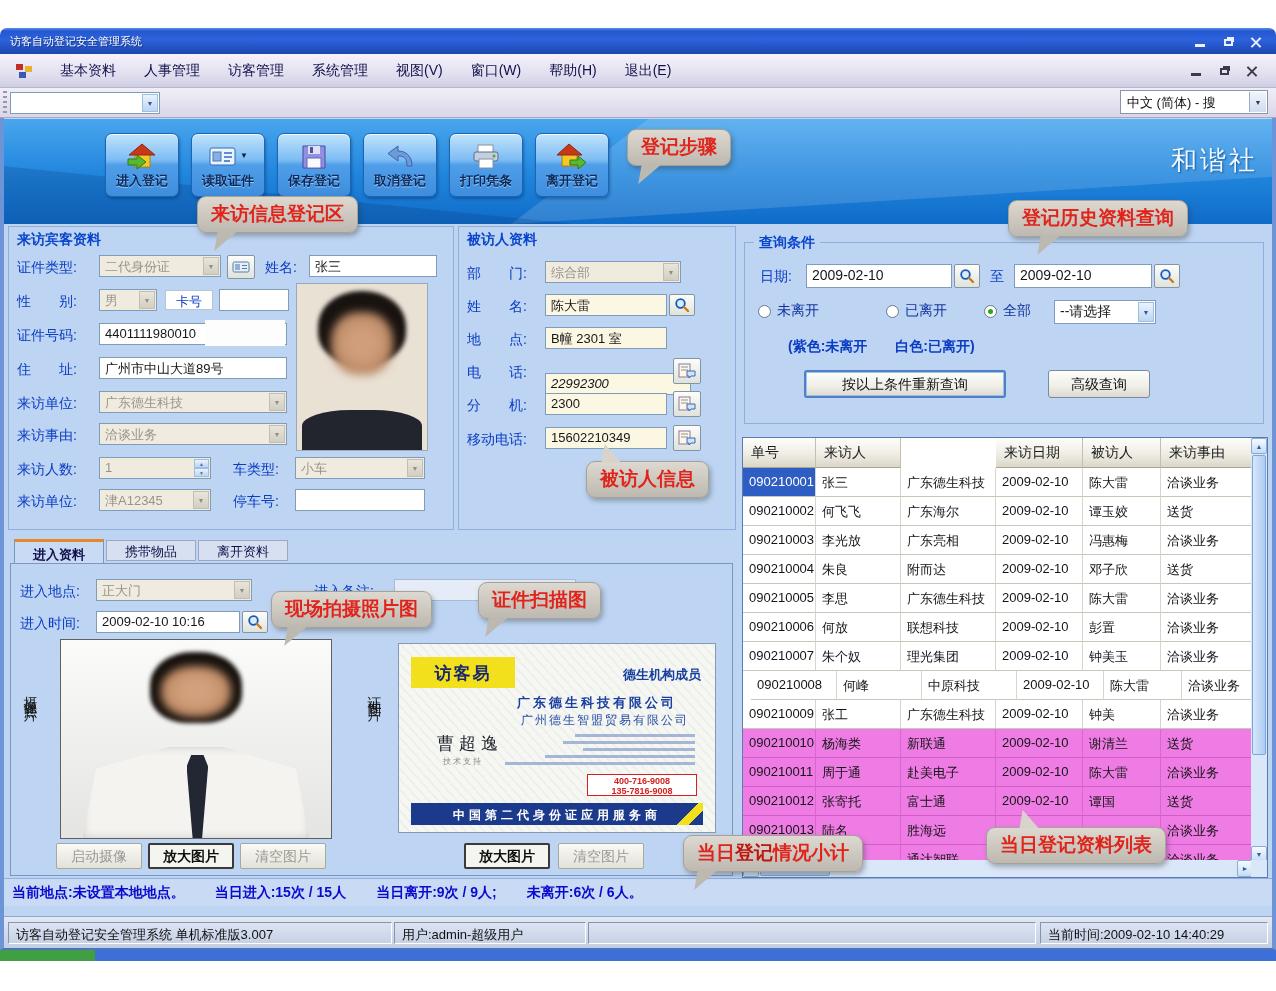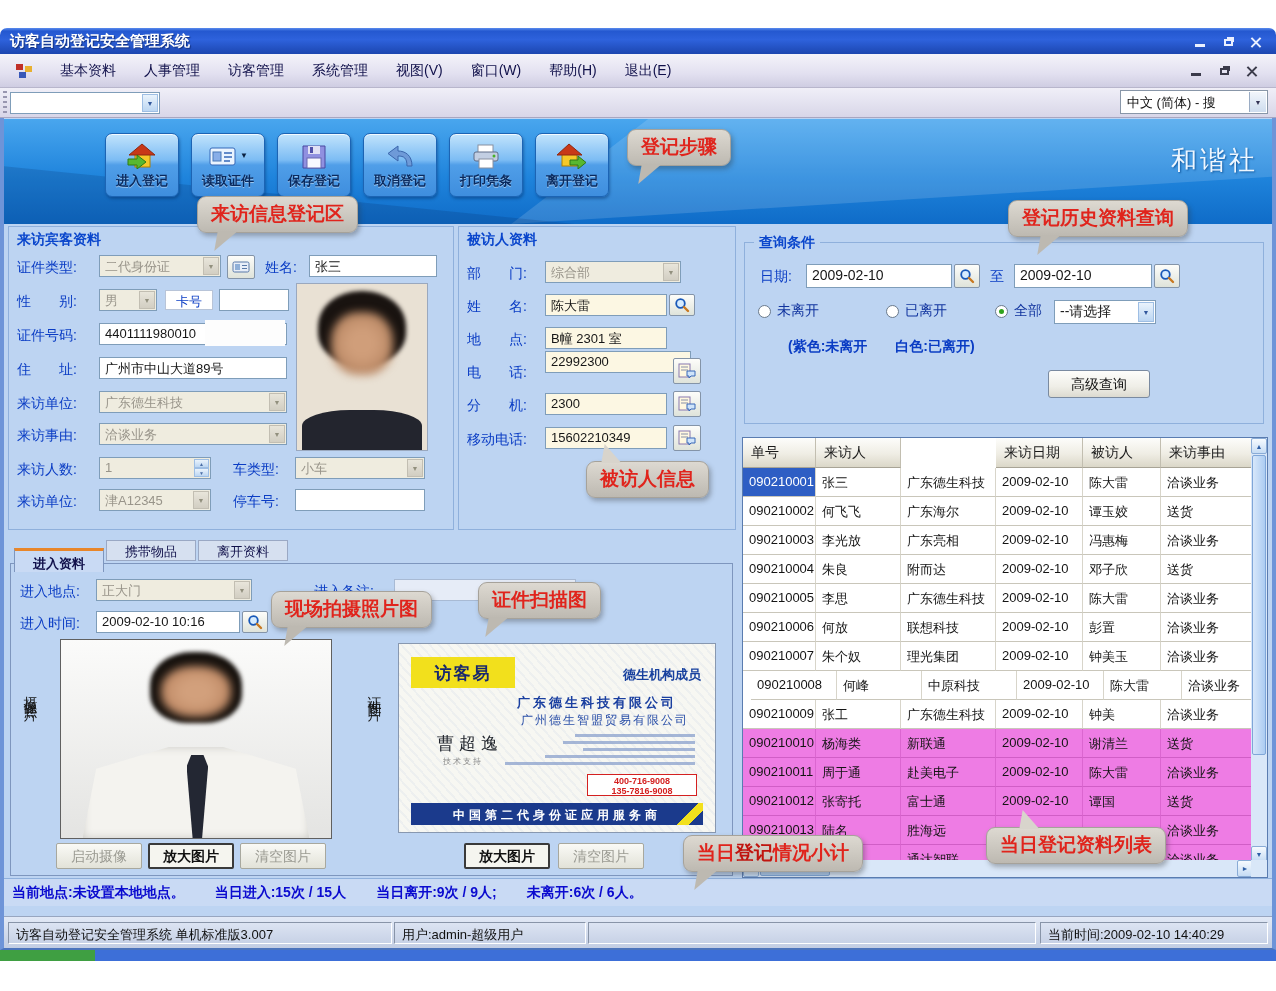--- a/index.html
+++ b/index.html
@@ -4,21 +4,21 @@
 <style>
   * { margin:0; padding:0; box-sizing:border-box; }
   html,body { background:#fff; }
   body { font-family:"Liberation Sans","DejaVu Sans",sans-serif; }
   #app { position:relative; width:1276px; height:991px; background:#fff; overflow:hidden; }
 
   
   .titlebar { position:absolute; left:0; top:28px; width:1276px; height:26px;
     background:linear-gradient(180deg,#5A8CEE 0%,#2458D0 12%,#2E62DC 45%,#1C46B0 100%);
     border-radius:7px 7px 0 0; color:#fff; display:flex; align-items:center; padding:0 10px; }
-  .titlebar .title { font-size:15px; font-weight:bold; text-shadow:1px 1px 1px #12307E; }
+  .titlebar .title { font-size:11px; font-weight:normal; text-shadow:1px 1px 1px #12307E; }
   .win-btns { position:absolute; display:flex; gap:8px; align-items:center; }
   .wb { width:20px; height:16px; display:flex; align-items:flex-end; justify-content:center; color:#EAF0FF; cursor:default; }
   .wb.dark { color:#3A3A4A; }
   .g-min { width:10px; height:3px; background:currentColor; margin-bottom:2px; }
   .g-res { width:9px; height:7px; border:2px solid currentColor; box-shadow:2px -3px 0 -1px currentColor; margin-bottom:3px; }
   .g-x { position:relative; width:12px; height:12px; margin-bottom:1px; }
   .g-x::before,.g-x::after { content:""; position:absolute; left:5px; top:0; width:2px; height:13px; background:currentColor; }
   .g-x::before { transform:rotate(45deg);} .g-x::after { transform:rotate(-45deg);}
 
   .menubar { position:absolute; left:0; top:54px; width:1276px; height:34px;
@@ -103,21 +103,21 @@
   .vscroll { position:absolute; right:0; top:0; width:16px; height:424px; background:#D9E7F8; }
   .hscroll { position:absolute; left:0; bottom:0; height:17px; width:510px; background:#D9E7F8; }
   .sbbtn { position:absolute; background:linear-gradient(180deg,#F6FAFE,#C6DCF4); border:1px solid #89ABD6;
     color:#2F5FA6; font-size:7px; display:flex; align-items:center; justify-content:center; border-radius:2px; }
   .sbthumb { position:absolute; background:linear-gradient(90deg,#D7E7FA,#ACCCF2); border:1px solid #7FA6D8; border-radius:2px; }
   .sbthumb.h { background:linear-gradient(180deg,#D7E7FA,#ACCCF2); }
   .corner { position:absolute; right:0; bottom:0; width:16px; height:17px; background:#D9E7F8; }
 
   
   .tab { position:absolute; height:24px; width:90px; text-align:center; font-size:13px; color:#10104A; padding-top:4px; cursor:default; }
-  .tab.on { background:#C9DAF4; border:1px solid #7E96BE; border-bottom:none; border-top:3px solid #E8862A; font-weight:bold; top:13px; z-index:2; }
+  .tab.on { background:#C9DAF4; border:1px solid #7E96BE; border-bottom:none; border-top:3px solid #E8862A; font-weight:bold; top:4px; z-index:2; }
   .tab.off { background:#D6E0F0; border:1px solid #9AA8C4; top:5px; height:21px; padding-top:2px; }
   .tabpanel { position:absolute; left:2px; top:28px; width:723px; height:313px; border:1px solid #7E96BE; }
   .vcap { position:absolute; writing-mode:vertical-rl; text-orientation:upright; font-size:14px; color:#151515; letter-spacing:4px; }
 
   .photo-live { position:absolute; background:linear-gradient(180deg,#FBFBFA,#E4E4E2); border:1px solid #606060; overflow:hidden; }
   .photo-live .hair { position:absolute; left:33%; top:6%; width:34%; height:36%; background:#17120E; border-radius:46% 46% 40% 40%; filter:blur(2px); }
   .photo-live .face { position:absolute; left:37%; top:13%; width:26%; height:26%; background:radial-gradient(#D2A07C 30%,#B9835F 80%); border-radius:45%; filter:blur(4px); }
   .photo-live .shirt { position:absolute; left:8%; bottom:0; width:84%; height:46%; background:#F4F3EF;
     clip-path:polygon(0 100%,6% 24%,38% 0,62% 0,94% 24%,100% 100%); box-shadow:inset 0 0 8px #C8C8C4; }
   .photo-live .tie { position:absolute; left:46.5%; bottom:0; width:8%; height:42%; background:#232733;
@@ -381,21 +381,21 @@
     <div class="inp cream" style="left:86px;top:67px;width:122px;">陈大雷</div>
     <div class="icon-btn" style="left:210px;top:67px;width:26px;height:22px;">
       <svg width="16" height="16" viewBox="0 0 16 16">
           <circle cx="6.5" cy="6.5" r="4.3" fill="#D6ECFF" stroke="#1858B8" stroke-width="1.8"></circle>
           <line x1="10" y1="10" x2="14" y2="14" stroke="#C87820" stroke-width="2.4" stroke-linecap="round"></line>
         </svg>
     </div>
     <div class="lbl" style="left:8px;top:104px;">地　　点:</div>
     <div class="inp cream" style="left:86px;top:100px;width:122px;">B幢 2301 室</div>
     <div class="lbl" style="left:8px;top:137px;">电　　话:</div>
-    <div class="inp cream" style="left:86px;top:124px;width:146px;">22992300</div>
+    <div class="inp cream" style="left:86px;top:146px;width:146px;font-style:italic;">22992300</div>
     <div class="icon-btn" style="left:214px;top:131px;width:28px;height:26px;">
       <svg width="18" height="16">
           <rect x="1" y="1" width="11" height="13" fill="#FFF8E0" stroke="#8878B0"></rect>
           <line x1="3" y1="4" x2="10" y2="4" stroke="#8890A8"></line>
           <line x1="3" y1="7" x2="10" y2="7" stroke="#8890A8"></line>
           <path d="M9 8 h8 v5 h-4 l-2 2 v-2 h-2 Z" fill="#CFE4FA" stroke="#3868B8"></path>
         </svg>
     </div>
     <div class="lbl" style="left:8px;top:170px;">分　　机:</div>
     <div class="inp cream" style="left:86px;top:166px;width:122px;">2300</div>
@@ -440,29 +440,30 @@
     </div>
     <div id="query-radios">
         <span class="radio-item" style="left: 16px; top: 72px;">
           <span class="rdot"></span>
           <span>未离开</span>
         </span>
         <span class="radio-item" style="left: 144px; top: 72px;">
           <span class="rdot"></span>
           <span>已离开</span>
         </span>
-        <span class="radio-item" style="left: 253px; top: 72px;">
+        <span class="radio-item" style="left: 242px; top: 72px;">
           <span class="rdot on"></span>
           <span>全部</span>
         </span>
       </div>
     <div class="combo" style="left:312px;top:70px;width:102px;height:24px;font-size:14px;">
       <span>--请选择</span><span class="arr">▼</span>
     </div>
     <div class="lbl" style="left:46px;top:108px;font-weight:bold;">(紫色:未离开　　白色:已离开)</div>
+    <div class="xpbtn primary" style="left:62px;top:140px;width:202px;height:28px;padding-top:4px;">按以上条件重新查询</div>
     <div class="xpbtn" style="left:306px;top:140px;width:102px;height:28px;padding-top:5px;">高级查询</div>
   </div>
 
   <div class="tbl">
     <div id="tbl-head">
         <span class="hcell" style="width: 73px;">单号</span>
         <span class="hcell" style="width: 85px;">来访人</span>
         <span class="hcell" style="width: 95px; margin-top: 36px;">来访单位</span>
         <span class="hcell" style="width: 87px;">来访日期</span>
         <span class="hcell" style="width: 78px;">被访人</span>

